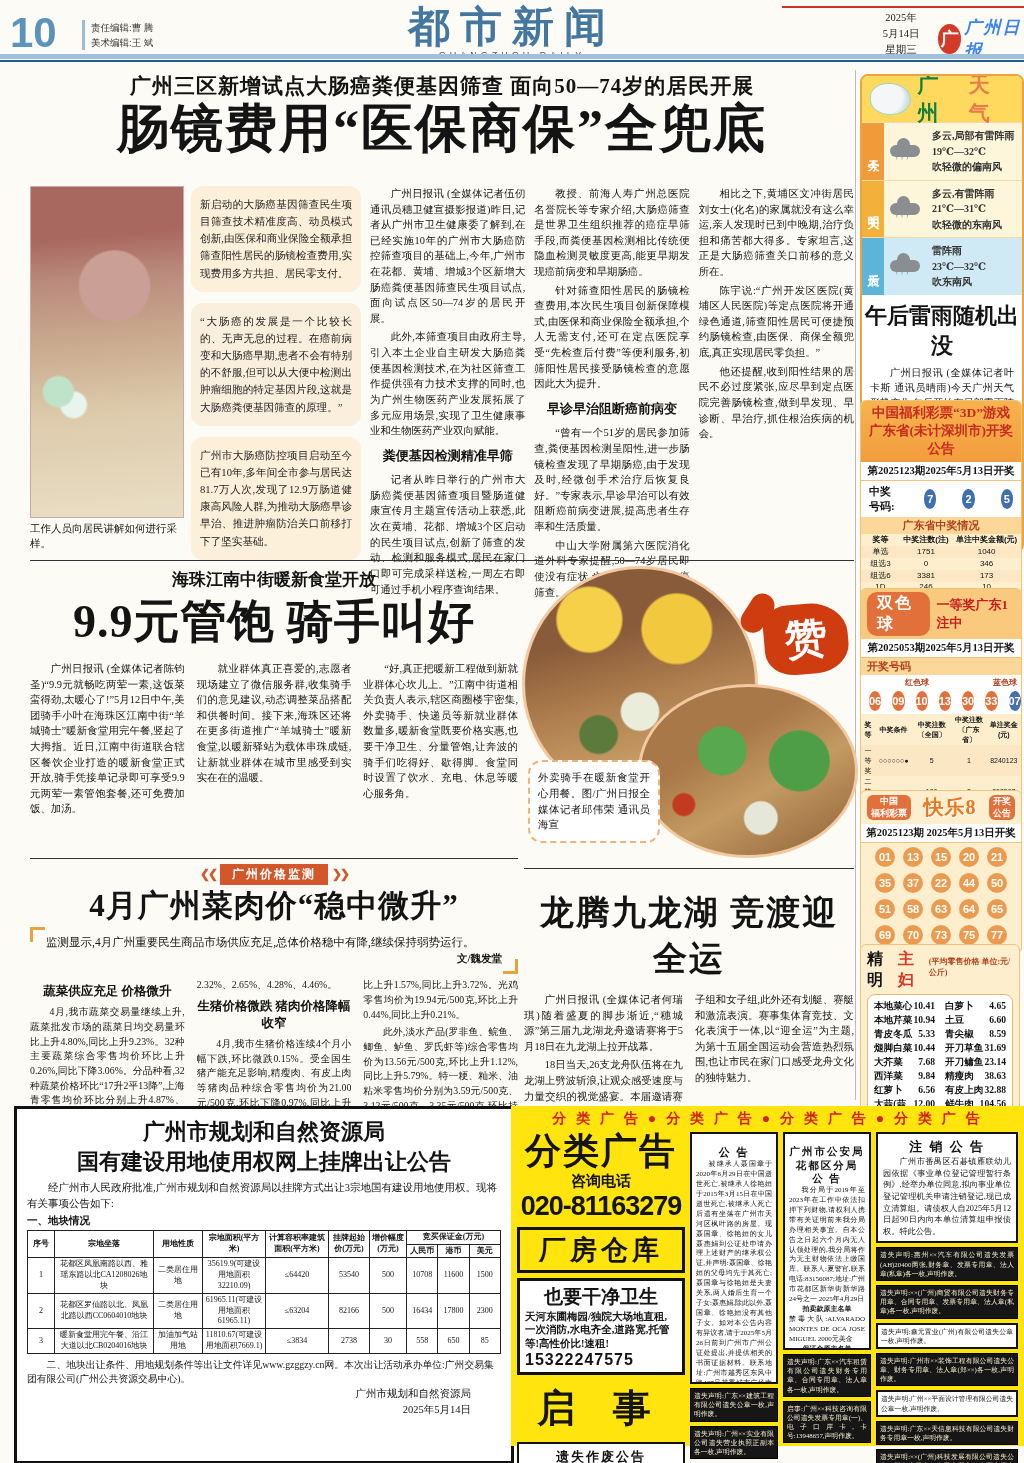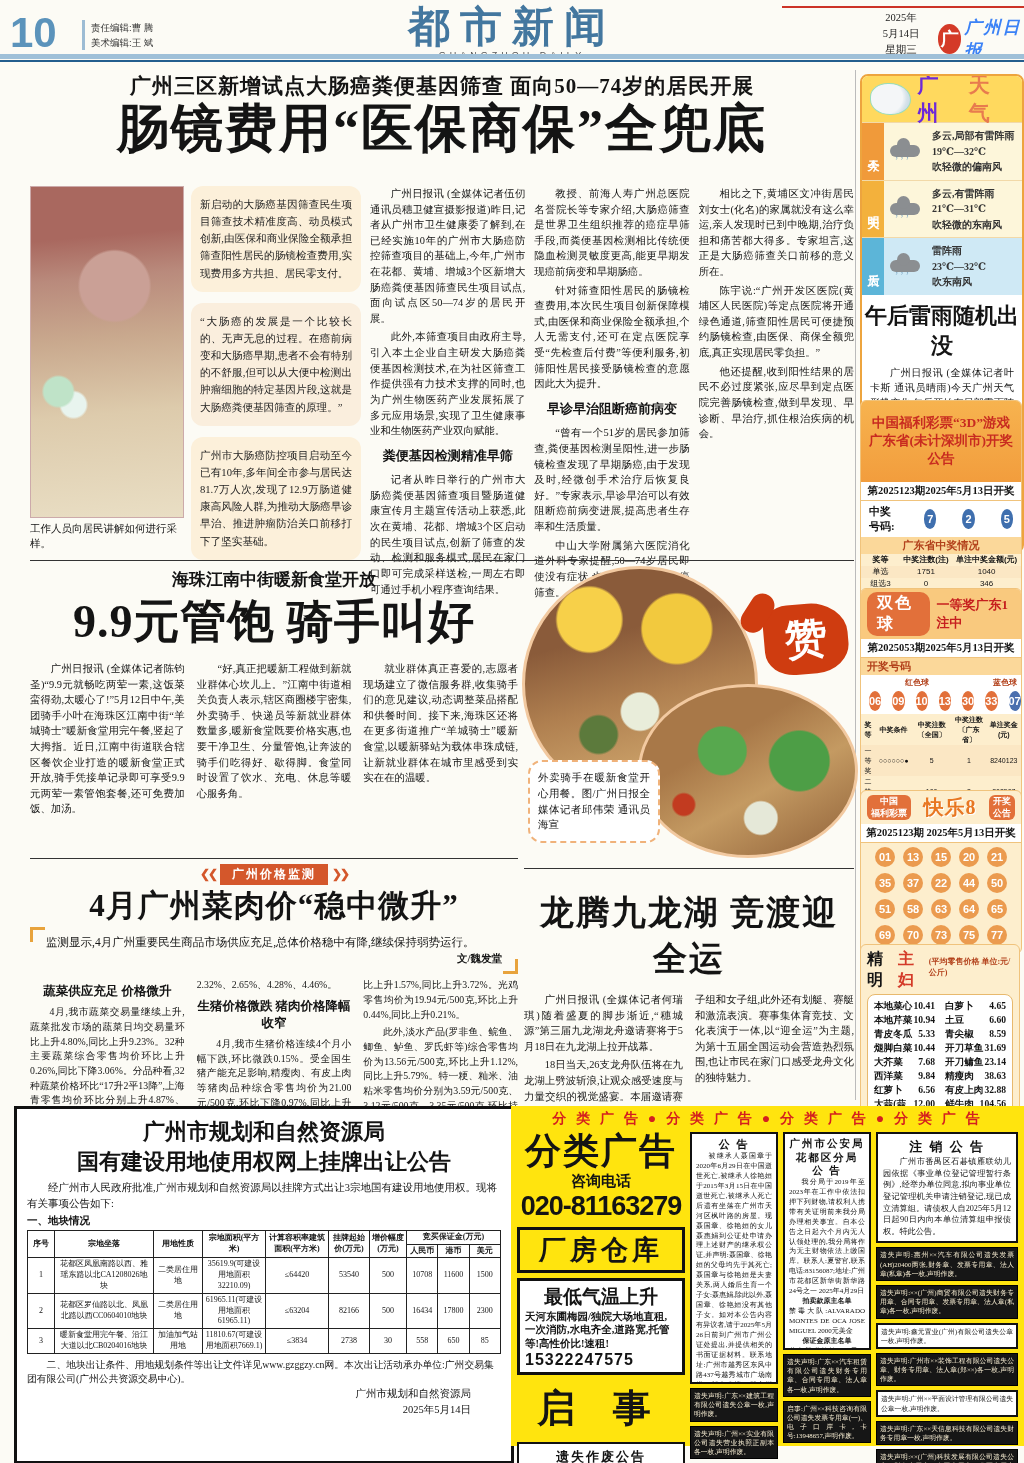--- a/index.html
+++ b/index.html
@@ -36,36 +36,36 @@
       radial-gradient(circle at 18% 62%, #bfe3c8 0 6%, rgba(0,0,0,0) 7%),
       radial-gradient(circle at 28% 66%, #e8f4ee 0 5%, rgba(0,0,0,0) 6%),
       radial-gradient(circle at 55% 30%, #caa096 0 14%, rgba(0,0,0,0) 15%),
       linear-gradient(175deg,#a9685f 0 16%,#b98a7c 28%,#c9a98e 46%,#ddcbac 68%,#e9dec4 100%);}
   .caption{font-size:10.5px;margin-top:4px;line-height:1.4;}
   
   .wpanel{border:2px solid #eda43e;border-radius:8px;background:#fff;overflow:hidden;}
   .whead{background:#ffd95e;display:flex;align-items:center;gap:6px;padding:4px 8px;height:38px;}
   .wmascot{width:40px;height:30px;background:radial-gradient(circle at 40% 45%,#f4f6f8 0 55%,#d7e3ea 70%,#b8cfdd 100%);
            border-radius:45% 55% 50% 50%;border:1px solid #9db;position:relative;}
-  .wcity{font-size:21px;font-weight:900;color:#6d28d9;letter-spacing:2px;}
+  .wcity{font-size:21px;font-weight:900;color:#15803d;letter-spacing:2px;}
   .wword{font-size:21px;font-weight:900;color:#e87b4e;letter-spacing:2px;}
   .wrow{display:flex;align-items:stretch;border-top:1px solid #f2d9a8;}
   .wlabel{width:22px;display:flex;align-items:center;justify-content:center;color:#fff;font-weight:bold;
           font-size:12px;writing-mode:vertical-rl;letter-spacing:2px;}
   .wdesc{flex:1;padding:5px 6px;font-size:10px;line-height:1.55;font-weight:bold;color:#333;}
   .cloudwrap{width:42px;display:flex;align-items:center;justify-content:center;}
   .cloud{position:relative;width:30px;height:12px;background:#8b8e91;border-radius:8px;}
   .cloud::before{content:"";position:absolute;top:-7px;left:7px;width:13px;height:13px;background:#8b8e91;border-radius:50%;}
   .cloud::after{content:"ʼʼʼ";position:absolute;top:10px;left:5px;color:#7da7c4;font-size:10px;letter-spacing:2px;}
   .wheadline{font-size:22px;font-weight:900;text-align:center;margin:6px 0 4px;}
   .wbody{font-size:10px;line-height:1.5;padding:0 8px 6px;text-align:justify;}
   .wbody p{text-indent:2em;margin:0;}
   
   .lot3d{background:#fdeecd;border-radius:6px;overflow:hidden;border:1px solid #f0c37c;}
-  .lot3d-head{background:linear-gradient(#f7b34f,#f29d3d);text-align:center;padding:13px 2px;}
+  .lot3d-head{background:linear-gradient(#f7b34f,#f29d3d);text-align:center;padding:3px 2px;}
   .lot3d-head .t{color:#c82b20;font-weight:900;font-size:13.5px;line-height:1.35;}
   .lotdate{font-size:10.5px;font-weight:bold;text-align:center;padding:2px 0;background:#fff;border-bottom:1px solid #f0c37c;}
   .ballrow{display:flex;align-items:center;gap:26px;padding:3px 8px;background:#fff;}
   .ball{display:inline-flex;width:20px;height:20px;border-radius:50%;align-items:center;justify-content:center;
         color:#fff;font-weight:bold;font-size:11px;font-family:"Liberation Sans",sans-serif;}
   .b3d{background:#3f6fae;}
   .bred{background:#e2703a;}
   .bblue{background:#4a6fae;}
   .bkl8{background:#eb9b4f;}
   .lotband{background:#fbd89a;color:#b3421c;font-weight:bold;font-size:11px;text-align:center;padding:1px 0;}
@@ -135,21 +135,21 @@
   .factorybox{border:3px solid #111;font-size:27px;font-weight:900;text-align:center;padding:2px 6px;
               letter-spacing:4px;background:#ffe40e;position:relative;}
   .rentbox{background:#fff;border:3px solid #111;padding:3px 5px;}
   .rent-t{font-size:19px;font-weight:900;text-align:center;letter-spacing:0;}
   .rent-b{font-size:10.5px;font-weight:900;line-height:1.3;}
   .rent-p{font-size:16px;font-weight:900;letter-spacing:1px;font-family:"Liberation Sans",sans-serif;}
   .qishi{font-size:38px;font-weight:900;text-align:center;letter-spacing:14px;}
   .whitebox{background:#fff;border:2px solid #111;padding:4px 5px;}
   .wb-title{font-size:13px;font-weight:bold;text-align:center;letter-spacing:2px;}
   .wb-body{font-size:8.6px;line-height:1.42;text-align:justify;text-indent:2em;}
-  .notarybox{background:#fff;border:2px solid #111;padding:3px 4px;height:100%;box-sizing:border-box;}
+  .notarybox{background:#fff;border:2px solid #111;padding:11px 4px;height:100%;box-sizing:border-box;}
   .tinybody{font-size:7px;line-height:1.42;text-align:justify;}
   .tinybody p{text-indent:1.8em;margin:0;}
   .mad{background:#fff;border:2px solid #111;padding:2px 3px;font-size:6.8px;line-height:1.35;
        margin-top:4px;text-align:justify;}
   .madk{background:#161616;color:#f7edd2;border:1px solid #000;padding:2px 3px;font-size:6.8px;
         line-height:1.35;margin-top:4px;text-align:justify;}
   .vline{width:1px;background:#bbb;}
   .hline{background:#333;height:1px;}
 </style>
 </head>
@@ -553,24 +553,24 @@
 </div>
 
 <div class="abs" style="left:30px;top:568px;width:488px;">
   <div class="kicker2">海珠江南中街暖新食堂开放</div>
   <div class="headline2">9.9元管饱 骑手叫好</div>
   <div style="display:flex;gap:12px;margin-top:8px;">
     <div class="bodytext colsmall jt" style="flex:1;">
         <p>广州日报讯 (全媒体记者陈钧圣)“9.9元就畅吃两荤一素,这饭菜蛮得劲,太暖心了!”5月12日中午,美团骑手小叶在海珠区江南中街“羊城骑士”暖新食堂用完午餐,竖起了大拇指。近日,江南中街道联合辖区餐饮企业打造的暖新食堂正式开放,骑手凭接单记录即可享受9.9元两荤一素管饱套餐,还可免费加饭、加汤。</p>
       </div>
     <div class="bodytext colsmall jt" style="flex:1;">
-        <p>“好,真正把暖新工程做到新就业群体心坎儿上。”江南中街道相关负责人表示,辖区商圈楼宇密集,外卖骑手、快递员等新就业群体数量多,暖新食堂既要价格实惠,也要干净卫生、分量管饱,让奔波的骑手们吃得好、歇得脚。食堂同时设置了饮水、充电、休息等暖心服务角。</p>
+        <p>就业群体真正喜爱的,志愿者现场建立了微信服务群,收集骑手们的意见建议,动态调整菜品搭配和供餐时间。接下来,海珠区还将在更多街道推广“羊城骑士”暖新食堂,以暖新驿站为载体串珠成链,让新就业群体在城市里感受到实实在在的温暖。</p>
       </div>
     <div class="bodytext colsmall jt" style="flex:1;">
-        <p>就业群体真正喜爱的,志愿者现场建立了微信服务群,收集骑手们的意见建议,动态调整菜品搭配和供餐时间。接下来,海珠区还将在更多街道推广“羊城骑士”暖新食堂,以暖新驿站为载体串珠成链,让新就业群体在城市里感受到实实在在的温暖。</p>
+        <p>“好,真正把暖新工程做到新就业群体心坎儿上。”江南中街道相关负责人表示,辖区商圈楼宇密集,外卖骑手、快递员等新就业群体数量多,暖新食堂既要价格实惠,也要干净卫生、分量管饱,让奔波的骑手们吃得好、歇得脚。食堂同时设置了饮水、充电、休息等暖心服务角。</p>
       </div>
   </div>
 </div>
 
 <div class="abs" style="left:520px;top:564px;width:334px;height:292px;">
   <div class="ph-circle" style="left:2px;top:2px;width:230px;height:230px;
     background:
       radial-gradient(circle at 28% 22%, #f7d049 0 13%, rgba(0,0,0,0) 14%),
       radial-gradient(circle at 66% 26%, #f2c93e 0 15%, rgba(0,0,0,0) 16%),
       radial-gradient(circle at 50% 62%, #e9edda 0 10%, rgba(0,0,0,0) 11%),
@@ -709,21 +709,21 @@
 <div class="abs yellow" style="left:511px;top:1106px;width:513px;height:340px;">
   <div class="cstrip">分 类 广 告 ● 分 类 广 告 ● 分 类 广 告 ● 分 类 广 告</div>
   <div style="display:flex;gap:5px;padding:4px 6px 0;">
 
     <div style="width:168px;flex:none;">
       <div class="cbig">分类广告</div>
       <div class="cphone-label">咨询电话</div>
       <div class="cphone">020-81163279</div>
       <div class="factorybox" style="margin-top:5px;">厂房仓库</div>
       <div class="rentbox" style="margin-top:5px;">
-        <div class="rent-t">最低气温上升</div>
+        <div class="rent-t">也要干净卫生</div>
         <div class="rent-b">天河东圃梅园/独院大场地直租,一次消防,水电齐全,道路宽,托管等!高性价比!速租!</div>
         <div class="rent-p">15322247575</div>
       </div>
       <div class="qishi" style="margin-top:8px;">启 事</div>
       <div class="whitebox" style="margin-top:8px;">
         <div class="wb-title">遗失作废公告</div>
 
       </div>
     </div>
 

